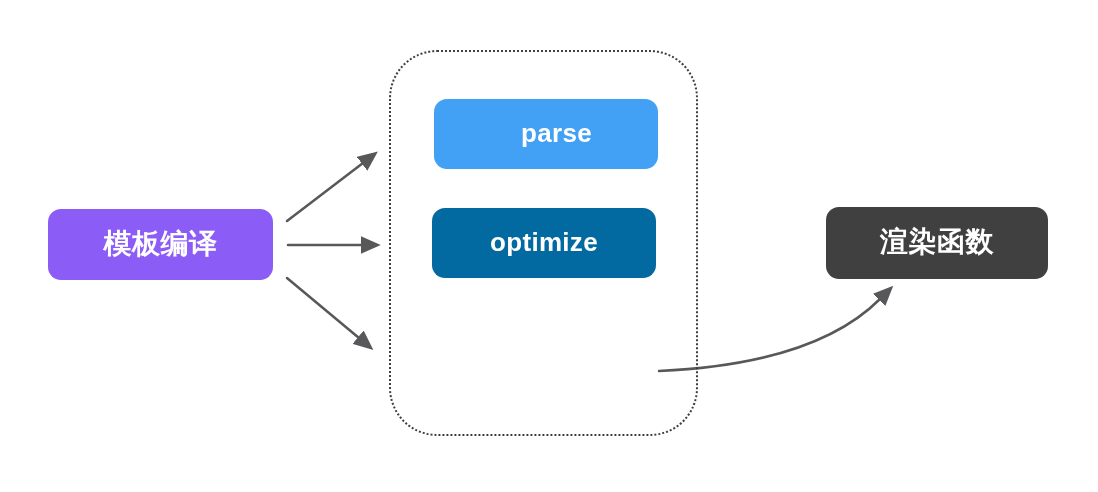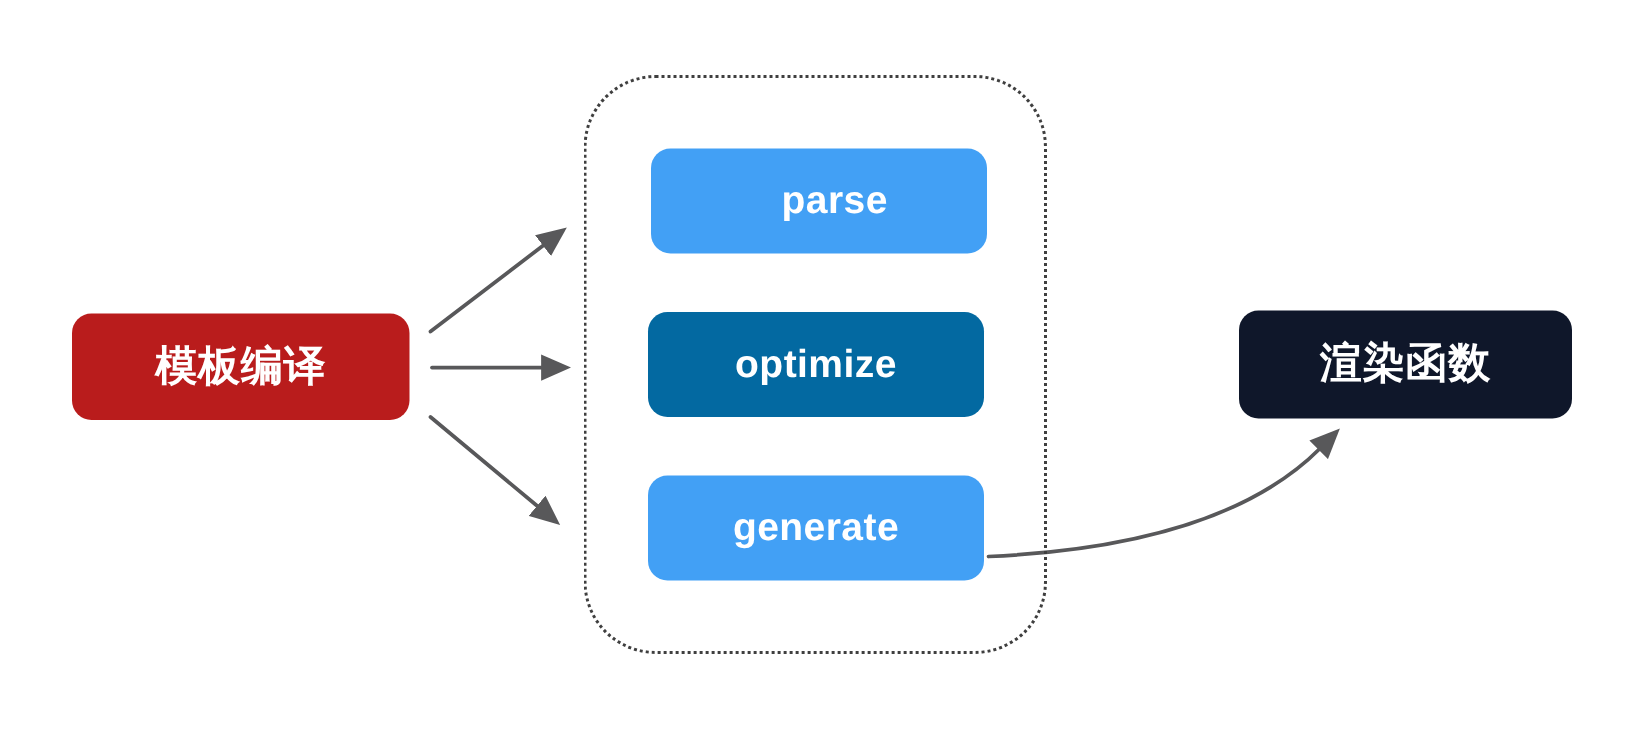--- a/index.html
+++ b/index.html
@@ -80,31 +80,28 @@
       </marker>
     </defs>
     <path d="M287,221 L363,163" stroke="#58585a" stroke-width="2.5" fill="none" stroke-linecap="round" marker-end="url(#arrowhead)"></path>
     <path d="M288,245 L362,245" stroke="#58585a" stroke-width="2.5" fill="none" stroke-linecap="round" marker-end="url(#arrowhead)"></path>
     <path d="M287,278 L359,338" stroke="#58585a" stroke-width="2.5" fill="none" stroke-linecap="round" marker-end="url(#arrowhead)"></path>
     <path d="M659,371 Q815,364 880,299" stroke="#58585a" stroke-width="2.5" fill="none" stroke-linecap="round" marker-end="url(#arrowhead)"></path>
   </svg>
 
   <div class="pipeline-container"></div>
 
-  <div class="node node-source" style="background: #b91c1c; text-align: center;">
+  <div class="node node-source" style="background: #8b5cf6; text-align: center;">
     <span class="label">模板编译</span>
   </div>
 
   <div class="node node-step node-parse" style="background: rgb(66, 160, 245);">
     <span class="label">parse</span>
   </div>
   <div class="node node-step node-optimize" style="background: #0369a1;">
     <span class="label">optimize</span>
   </div>
-  <div class="node node-step node-generate" style="background: rgb(66, 160, 245);">
-    <span class="label">generate</span>
-  </div>
 
-  <div class="node node-output" style="background: #0f172a;">
+  <div class="node node-output" style="background: #404040;">
     <span class="label">渲染函数</span>
   </div>
 
 </div>
 
 </body></html>

